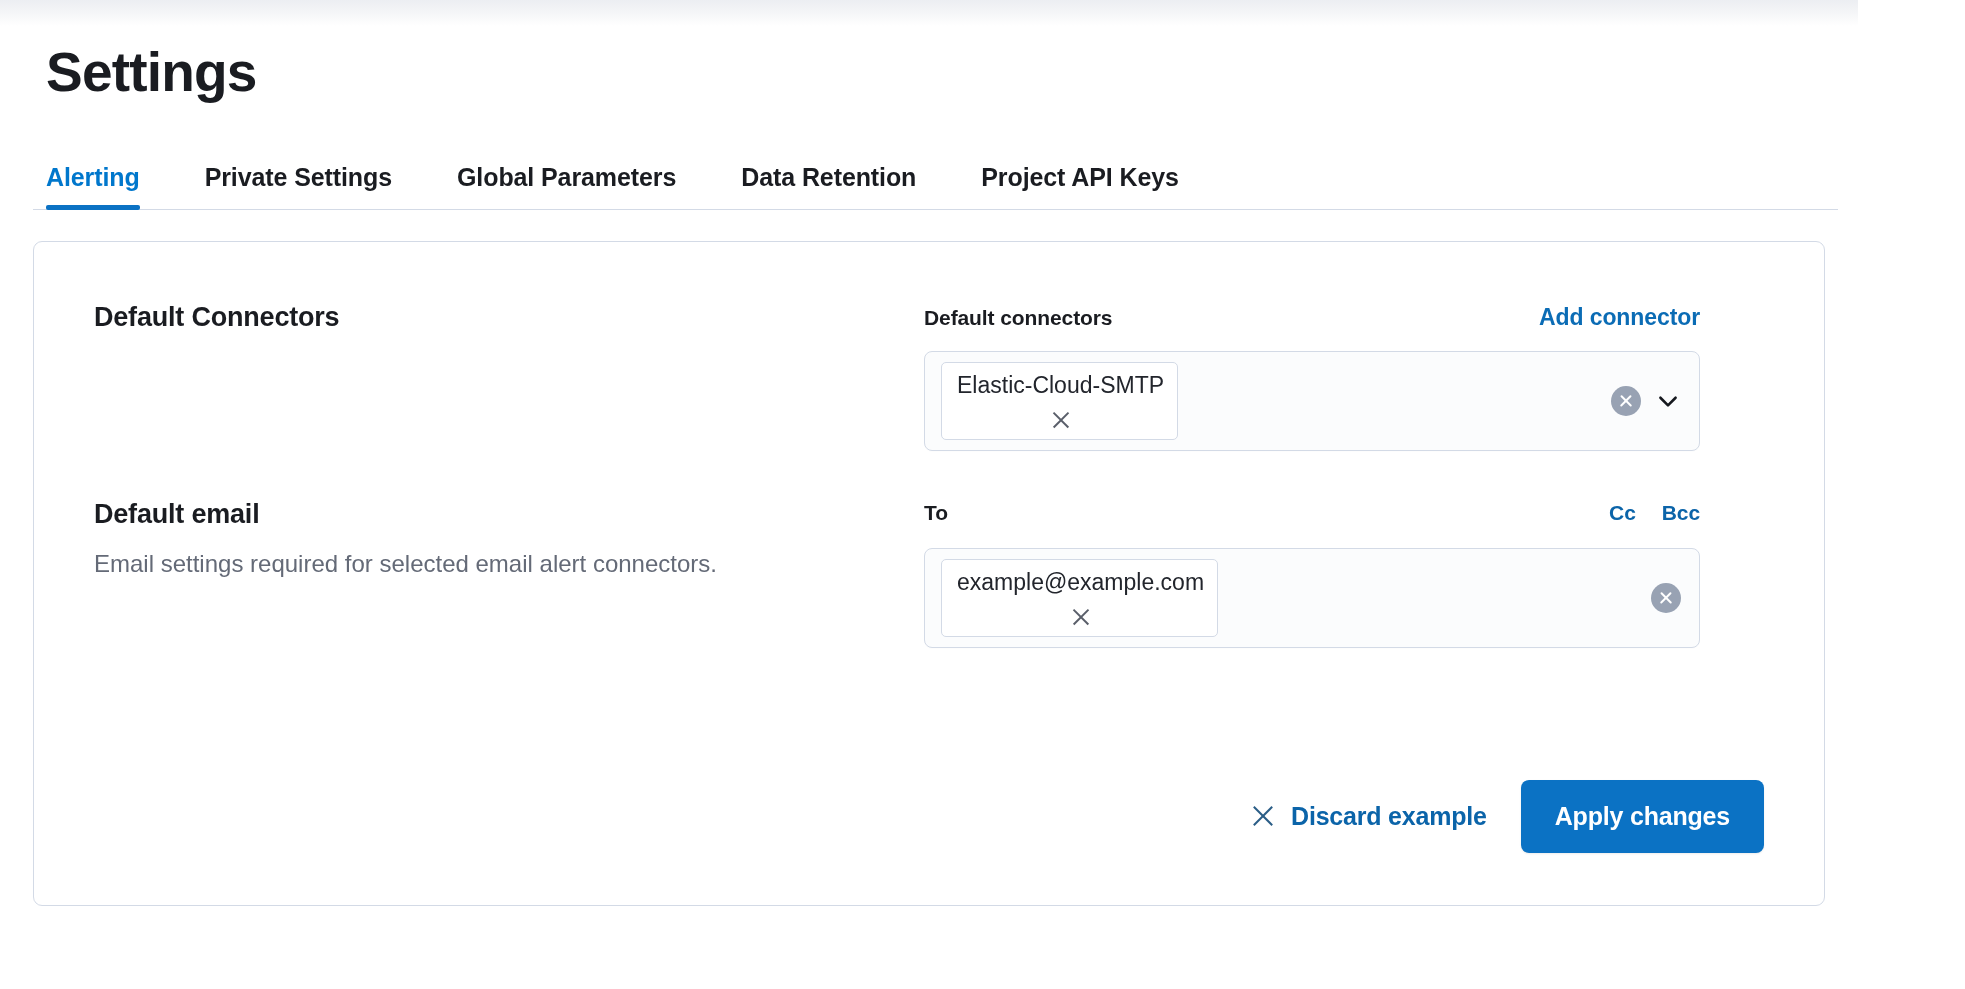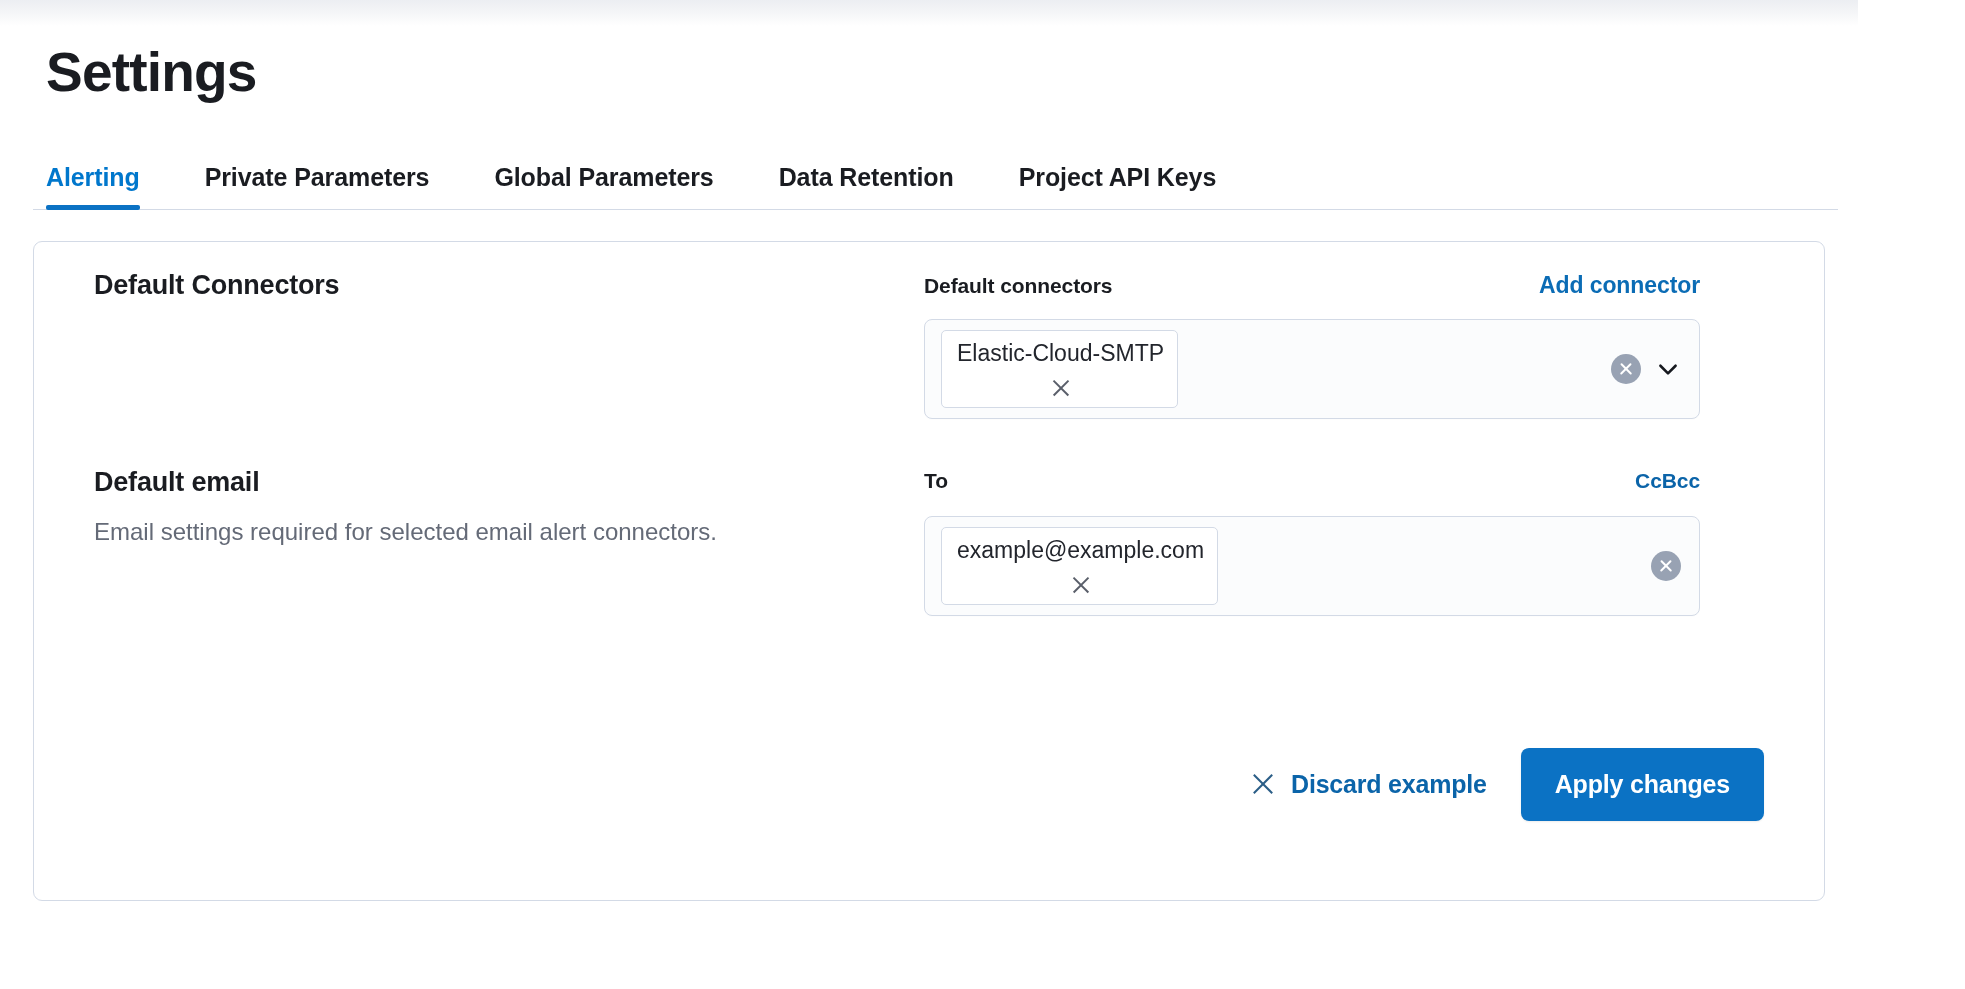--- a/index.html
+++ b/index.html
@@ -89,21 +89,21 @@
     border-radius: 2px;
     z-index: 2;
   }
 
   
   .card {
     margin-top: 31px;
     border: 1px solid #d3dae6;
     border-radius: 9px;
     background: #ffffff;
-    padding: 28px 60px 52px 60px;
+    padding: 60px 60px 52px 60px;
     min-height: 660px;
     position: relative;
   }
 
   
   .section-row {
     display: flex;
     align-items: flex-start;
   }
   .section-row + .section-row { margin-top: 48px; }
@@ -151,21 +151,21 @@
     font-weight: 700;
     color: #0b64a9;
     cursor: pointer;
     background: none;
     border: none;
     font-family: inherit;
     padding: 0;
     letter-spacing: -0.1px;
   }
   .link-btn.large { font-size: 23px; color: #0b6cb5; }
-  .link-group { display: flex; align-items: baseline; justify-content: space-between; }
+  .link-group { display: flex; gap: 26px; align-items: baseline; justify-content: space-between; }
 
   
   .combobox {
     position: relative;
     border: 1px solid #d3dae6;
     border-radius: 8px;
     background: #fbfcfd;
     min-height: 84px;
     display: flex;
     align-items: center;
@@ -306,21 +306,21 @@
 <div class="page">
 
   <div class="top-gradient"></div>
 
   <div class="content">
 
     <h1 class="page-title">Settings</h1>
 
     <nav class="tabs">
       <button class="tab active">Alerting</button>
-      <button class="tab">Private Parameters</button>
+      <button class="tab">Private Settings</button>
       <button class="tab">Global Parameters</button>
       <button class="tab">Data Retention</button>
       <button class="tab">Project API Keys</button>
     </nav>
 
     <section class="card">
 
       <div class="section-row">
         <div class="section-left">
           <div class="section-title">Default Connectors</div>

